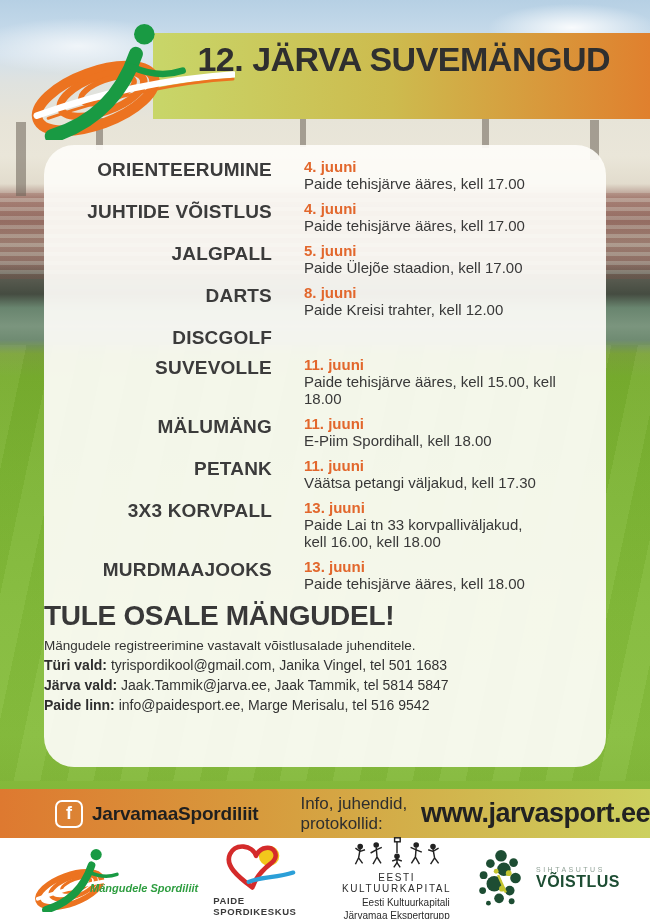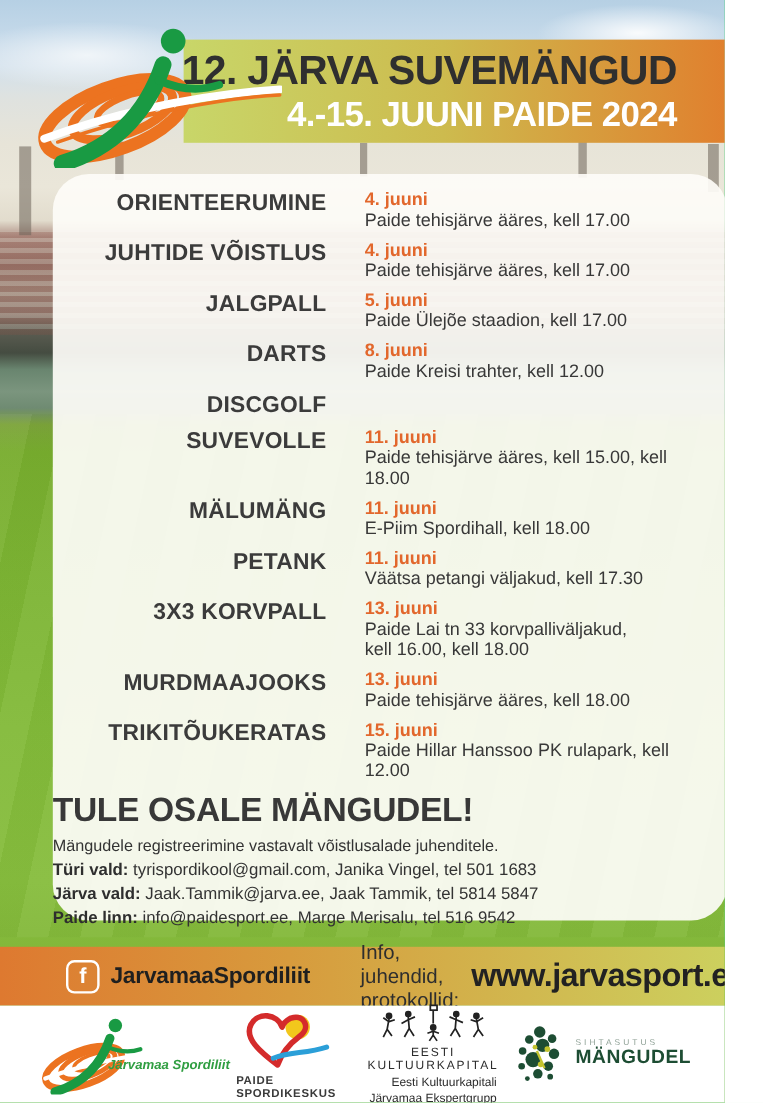--- a/index.html
+++ b/index.html
@@ -1,17 +1,17 @@
 <!DOCTYPE html>
 <html><head>
 <meta charset="utf-8">
 <style>
   html,body{margin:0;padding:0;}
   body{font-family:"Liberation Sans","DejaVu Sans",sans-serif;}
-  .poster{position:relative;width:604px;height:919px;overflow:hidden;background:#22c55e;}
+  .poster{position:relative;width:650px;height:919px;overflow:hidden;background:#7f1d1d;}
 
   
   .bg{position:absolute;inset:0;
     background:
       radial-gradient(ellipse 120px 34px at 88% 3%, rgba(255,255,255,.9), rgba(255,255,255,0) 70%),
       radial-gradient(ellipse 150px 40px at 12% 5%, rgba(255,255,255,.7), rgba(255,255,255,0) 70%),
       linear-gradient(180deg,
         #b6d0e4 0%, #c3d8e9 3%, #d3e1ec 6%,
         #dfe2df 9%, #e7e4d8 13%, #eae6d9 17%, #e2dccd 20%,
         #b09186 21.5%, #97766c 24%, #a08a7d 26.5%, #8f7a70 28.5%,
@@ -85,21 +85,20 @@
   <div class="grass-stripes"></div>
   <div class="pylon" style="left:16px;top:122px;width:10px;height:74px;"></div>
   <div class="pylon" style="left:96px;top:118px;width:7px;height:32px;"></div>
   <div class="pylon" style="left:300px;top:119px;width:6px;height:28px;"></div>
   <div class="pylon" style="left:482px;top:118px;width:7px;height:30px;"></div>
   <div class="pylon" style="left:590px;top:120px;width:9px;height:40px;"></div>
 
   <div class="band">
     <div class="band-inner">
       <div class="title">12. JÄRVA SUVEMÄNGUD</div>
-      <div class="subtitle">4.-15. JUUNI PAIDE 2024</div>
     </div>
   </div>
   <svg class="logo" viewBox="0 0 230 126">
     <g transform="rotate(-20 85 78)">
       <ellipse cx="80" cy="80" rx="66" ry="28" fill="none" stroke="#ec7320" stroke-width="11"></ellipse>
       <ellipse cx="88" cy="78" rx="47" ry="19" fill="none" stroke="#ec7320" stroke-width="8"></ellipse>
       <ellipse cx="95" cy="76" rx="30" ry="11" fill="none" stroke="#ec7320" stroke-width="6"></ellipse>
     </g>
     <path d="M18,100 C95,72 170,60 228,56" stroke="#ffffff" stroke-width="7" fill="none" stroke-linecap="round"></path>
     <path d="M30,103 C100,78 175,64 228,61" stroke="#ec7320" stroke-width="3" fill="none" stroke-linecap="round"></path>
@@ -170,27 +169,20 @@
 kell 16.00, kell 18.00</div>
         </div>
     </div>
     <div class="row">
       <div class="ev">MURDMAAJOOKS</div>
       <div>
           <div class="date">13. juuni</div>
            <div class="det">Paide tehisjärve ääres, kell 18.00</div>
         </div>
     </div>
-    <div class="row">
-      <div class="ev">TRIKITÕUKERATAS</div>
-      <div>
-          <div class="date">15. juuni</div>
-           <div class="det">Paide Hillar Hanssoo PK rulapark, kell 12.00</div>
-        </div>
-    </div>
 
     <div class="cta">
       <div class="cta-title">TULE OSALE MÄNGUDEL!</div>
       <div class="cta-note">Mängudele registreerimine vastavalt võistlusalade juhenditele.</div>
       <div class="contact"><b>Türi vald:</b><span> tyrispordikool@gmail.com, Janika Vingel, tel 501 1683</span></div>
       <div class="contact"><b>Järva vald:</b><span> Jaak.Tammik@jarva.ee, Jaak Tammik, tel 5814 5847</span></div>
       <div class="contact"><b>Paide linn:</b><span> info@paidesport.ee,  Marge Merisalu, tel 516 9542</span></div>
     </div>
   </div>
 
@@ -208,21 +200,21 @@
         <g transform="rotate(-20 85 78)">
           <ellipse cx="80" cy="80" rx="66" ry="28" fill="none" stroke="#ec7320" stroke-width="11"></ellipse>
           <ellipse cx="88" cy="78" rx="47" ry="19" fill="none" stroke="#ec7320" stroke-width="8"></ellipse>
           <ellipse cx="95" cy="76" rx="30" ry="11" fill="none" stroke="#ec7320" stroke-width="6"></ellipse>
         </g>
         <path d="M18,100 C95,72 170,60 228,56" stroke="#ffffff" stroke-width="7" fill="none" stroke-linecap="round"></path>
         <path d="M34,122 C86,106 112,70 124,34" stroke="#199a43" stroke-width="15" fill="none" stroke-linecap="round"></path>
         <path d="M120,48 C138,56 156,58 174,52" stroke="#199a43" stroke-width="7" fill="none" stroke-linecap="round"></path>
         <circle cx="133" cy="13" r="11" fill="#199a43"></circle>
       </svg>
-      <div class="sp-label">Järvamaa Spordiliit</div>
+      <div class="sp-label">Mängudele Spordiliit</div>
     </div>
 
     <div class="sp sp-paide">
       <svg width="86" height="52" viewBox="0 0 90 56">
         <circle cx="58" cy="16" r="11" fill="#f2c71c"></circle>
         <path d="M44,16 C40,4 22,2 16,14 C10,26 24,38 40,50 C44,38 52,30 60,24 C70,17 64,4 52,8 C48,10 45,13 44,16 Z" fill="none" stroke="#d42b2b" stroke-width="5" stroke-linejoin="round"></path>
         <path d="M36,44 C50,38 66,40 84,34" stroke="#2b9fd8" stroke-width="4.5" fill="none" stroke-linecap="round"></path>
       </svg>
       <div class="sp-label">PAIDE SPORDIKESKUS</div>
     </div>
@@ -267,18 +259,18 @@
         </g>
         <g fill="#c3c42e">
           <circle cx="38" cy="26" r="3"></circle>
             <circle cx="25" cy="24" r="2.5"></circle>
             <circle cx="31" cy="42" r="3"></circle>
         </g>
         <path d="M27,28 L35,46" stroke="#c3c42e" stroke-width="2.5"></path>
       </svg>
       <div class="jm-text">
         <div class="jm-top">SIHTASUTUS</div>
-        <div class="jm-main">MÄNGUDEL</div>
+        <div class="jm-main">VÕISTLUS</div>
       </div>
     </div>
 
   </div>
 </div>
 
 </body></html>

